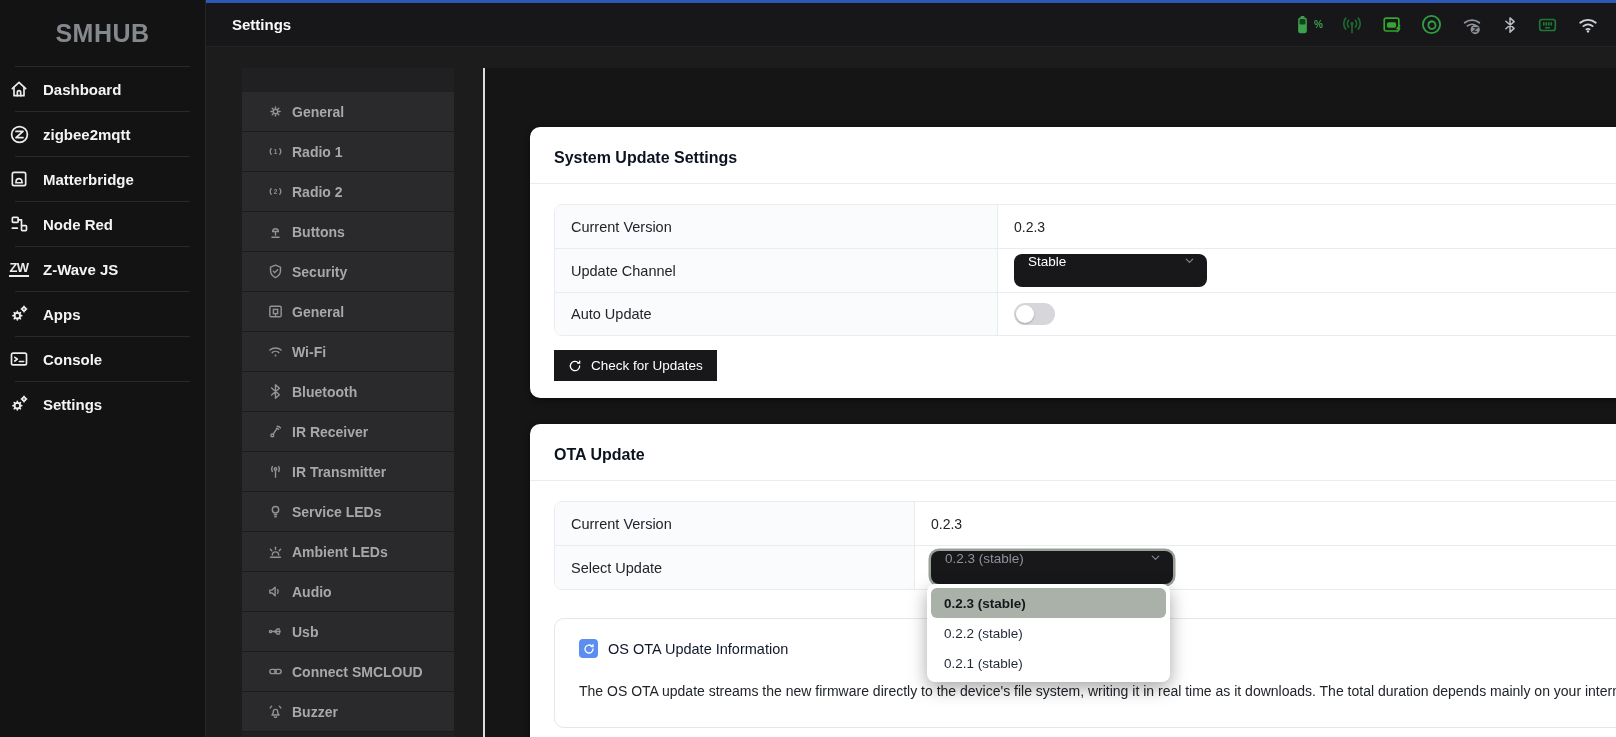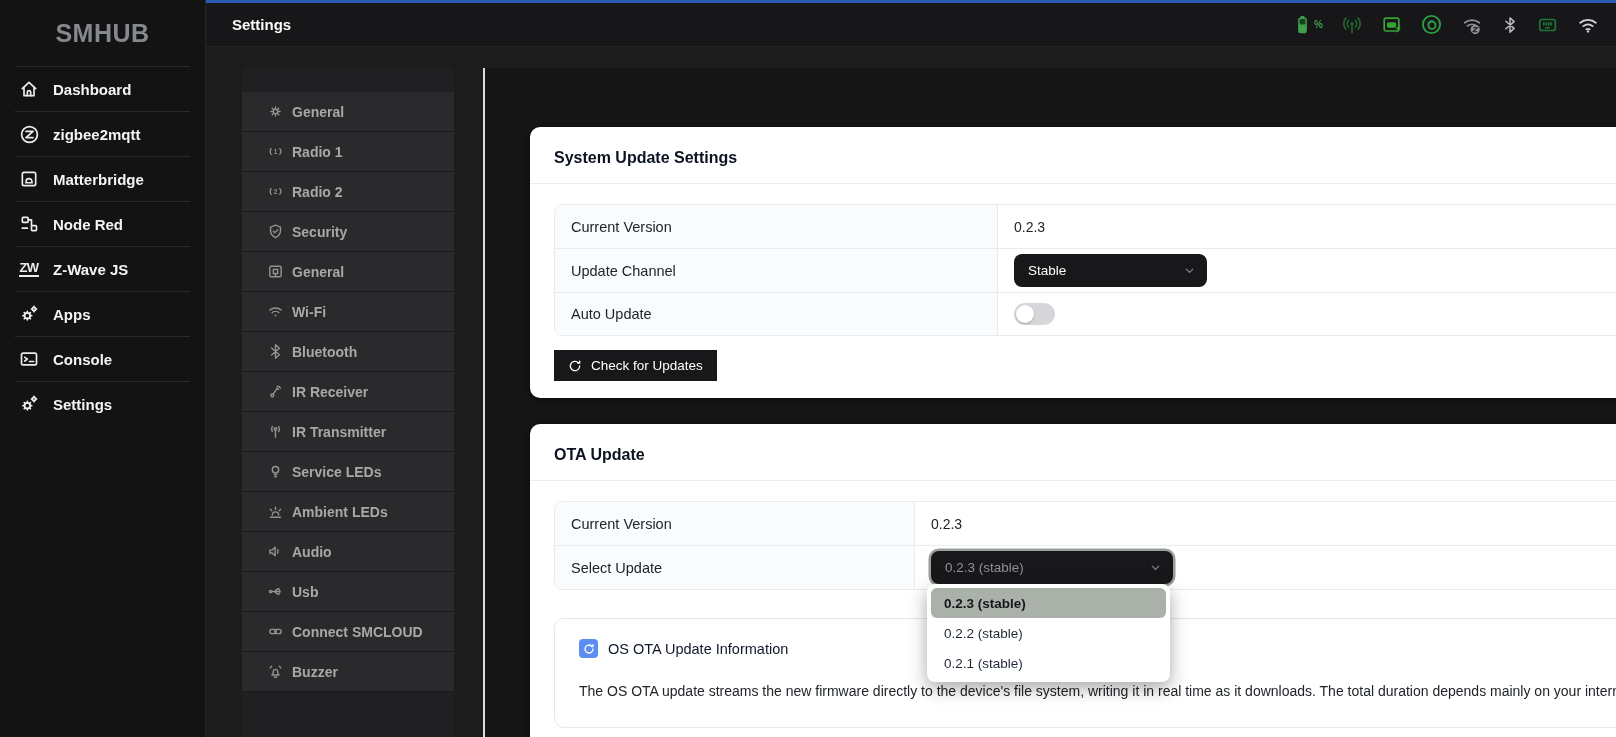--- a/index.html
+++ b/index.html
@@ -4,21 +4,21 @@
 <style>
   * { margin:0; padding:0; box-sizing:border-box; }
   html,body { background:#101010; }
   body { font-family:"Liberation Sans", sans-serif; }
   .app { position:relative; width:1616px; height:737px; overflow:hidden; background:#1a1a1a; }
 
   
   .sidebar { position:absolute; left:0; top:0; bottom:0; width:206px; background:#131313; border-right:1px solid #262626; z-index:10; }
   .brand { height:66px; display:flex; align-items:center; justify-content:center; color:#85888d; font-size:25px; font-weight:700; letter-spacing:.5px; }
   .side-div { margin:0 15px; border-top:1px solid #2a2a2a; }
-  .side-item { height:44px; display:flex; align-items:center; gap:13px; padding-left:18px; cursor:pointer; }
+  .side-item { height:44px; display:flex; align-items:center; gap:13px; padding-left:8px; cursor:pointer; }
   .side-item .ic { width:22px; height:22px; display:flex; align-items:center; justify-content:center; color:#ececec; flex:0 0 22px; }
   .side-item .lbl { color:#f4f4f4; font-size:15px; font-weight:700; }
   .zw-glyph { font-size:13px; font-weight:800; color:#ececec; border-bottom:2px solid #ececec; line-height:1.05; letter-spacing:-.5px; }
 
   
   .topstrip { position:absolute; left:206px; top:0; right:0; height:3px; background:#2b59b5; z-index:9; }
   .topbar { position:absolute; left:206px; top:3px; right:0; height:44px; background:#17171a; border-bottom:1px solid #232326; display:flex; align-items:center; padding:0 16px 0 26px; z-index:9; }
   .topbar .title { color:#fafafa; font-size:15px; font-weight:700; }
   .statusbar { margin-left:auto; display:flex; align-items:center; gap:17px; }
   .sico { display:flex; align-items:center; gap:2px; }
@@ -41,21 +41,21 @@
   .card-div { height:1px; background:#ececec; margin:0 -24px 20px; }
 
   .settings-table { border:1px solid #e9ecef; border-radius:8px; overflow:hidden; }
   .t-row { display:flex; align-items:stretch; min-height:43px; border-top:1px solid #e9ecef; background:#fff; }
   .t-row:first-child { border-top:none; }
   .t-label { display:flex; align-items:center; padding-left:16px; background:#fafbfc; border-right:1px solid #e9ecef; font-size:14.5px; color:#212529; }
   .card-1 .t-label { width:443px; }
   .card-2 .t-label { width:360px; }
   .t-value { flex:1; display:flex; align-items:center; padding:5px 16px; font-size:14px; color:#212529; }
 
-  .dselect { width:193px; height:33px; background:#18181b; border-radius:8px; color:#fff; display:flex; align-items:center; justify-content:space-between; padding:0 11px 0 14px; font-size:13.5px; cursor:pointer; }
+  .dselect { width:193px; height:33px; background:#18181b; border-radius:8px; color:#fff; display:flex; align-items:flex-start; justify-content:space-between; padding:0 11px 0 14px; font-size:13.5px; cursor:pointer; }
   .dselect.open { width:242px; box-shadow:0 0 0 2.5px #98a098; color:#8d9199; }
   .chev { color:#7d838c; display:flex; }
 
   .toggle { width:41px; height:22px; border-radius:11px; background:#d7d7db; position:relative; cursor:pointer; }
   .toggle .knob { position:absolute; left:2px; top:2px; width:18px; height:18px; border-radius:50%; background:#fff; box-shadow:0 1px 2px rgba(0,0,0,.25); }
 
   .btn-dark { display:inline-flex; align-items:center; gap:9px; background:#18181b; color:#fff; font-size:13.5px; font-weight:500; height:31px; padding:0 14px; border-radius:0; border:none; margin-top:14px; cursor:pointer; font-family:inherit; }
 
   .dropdown { position:absolute; left:397px; top:160px; width:243px; background:#fff; border-radius:8px; box-shadow:0 6px 18px rgba(0,0,0,.35); padding:4px; z-index:5; }
   .opt { height:30px; display:flex; align-items:center; padding-left:13px; font-size:13.5px; color:#1f2937; border-radius:6px; cursor:pointer; }
@@ -261,20 +261,31 @@
         </div>
         <div class="menu-item">
           <span class="ic">
               <svg width="17" height="17" viewBox="0 0 24 24" fill="none" stroke="currentColor" stroke-width="1.8" stroke-linecap="round">
                 <path d="M6 8 a6.5 6.5 0 0 0 0 8"></path>
                 <path d="M18 8 a6.5 6.5 0 0 1 0 8"></path>
                 <text x="12" y="15.5" text-anchor="middle" font-size="9" fill="currentColor" stroke="none" font-weight="bold">2</text>
               </svg>
             </span>
           <span class="lbl">Radio 2</span>
+        </div>
+        <div class="menu-item">
+          <span class="ic">
+              <svg width="17" height="17" viewBox="0 0 24 24" fill="none" stroke="currentColor" stroke-width="2" stroke-linecap="round">
+                <path d="M8 12 a4 4 0 0 1 8 0"></path>
+                <path d="M8 12 h8"></path>
+                <path d="M12 12 v5"></path>
+                <path d="M7 20 h10"></path>
+              </svg>
+            </span>
+          <span class="lbl">Buttons</span>
         </div>
         <div class="menu-item">
           <span class="ic">
               <svg width="17" height="17" viewBox="0 0 24 24" fill="none" stroke="currentColor" stroke-width="2" stroke-linecap="round" stroke-linejoin="round">
                 <path d="M12 3 L19 5.8 V11 c0 4.8-2.9 7.7-7 9.8 C7.9 18.7 5 15.8 5 11 V5.8 Z"></path>
                 <path d="M9 11.6 l2 2 4-4.2"></path>
               </svg>
             </span>
           <span class="lbl">Security</span>
         </div>

